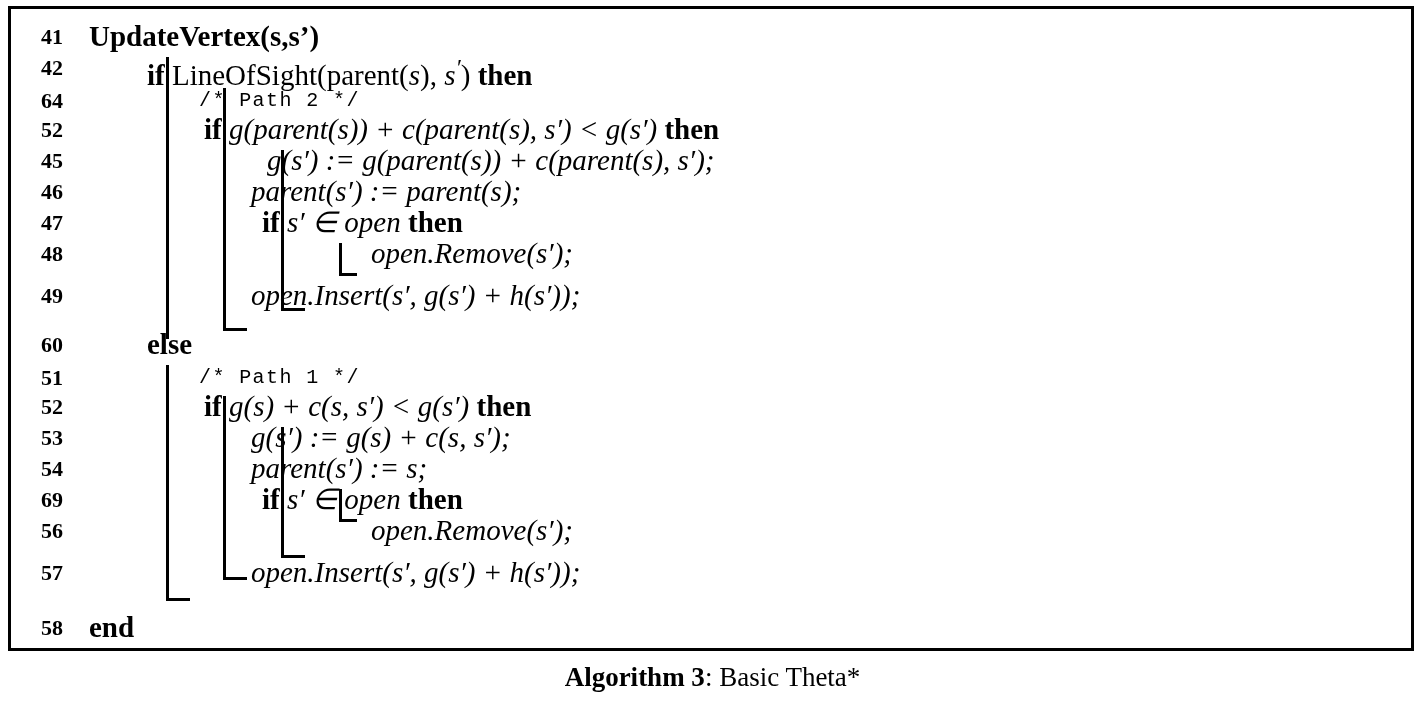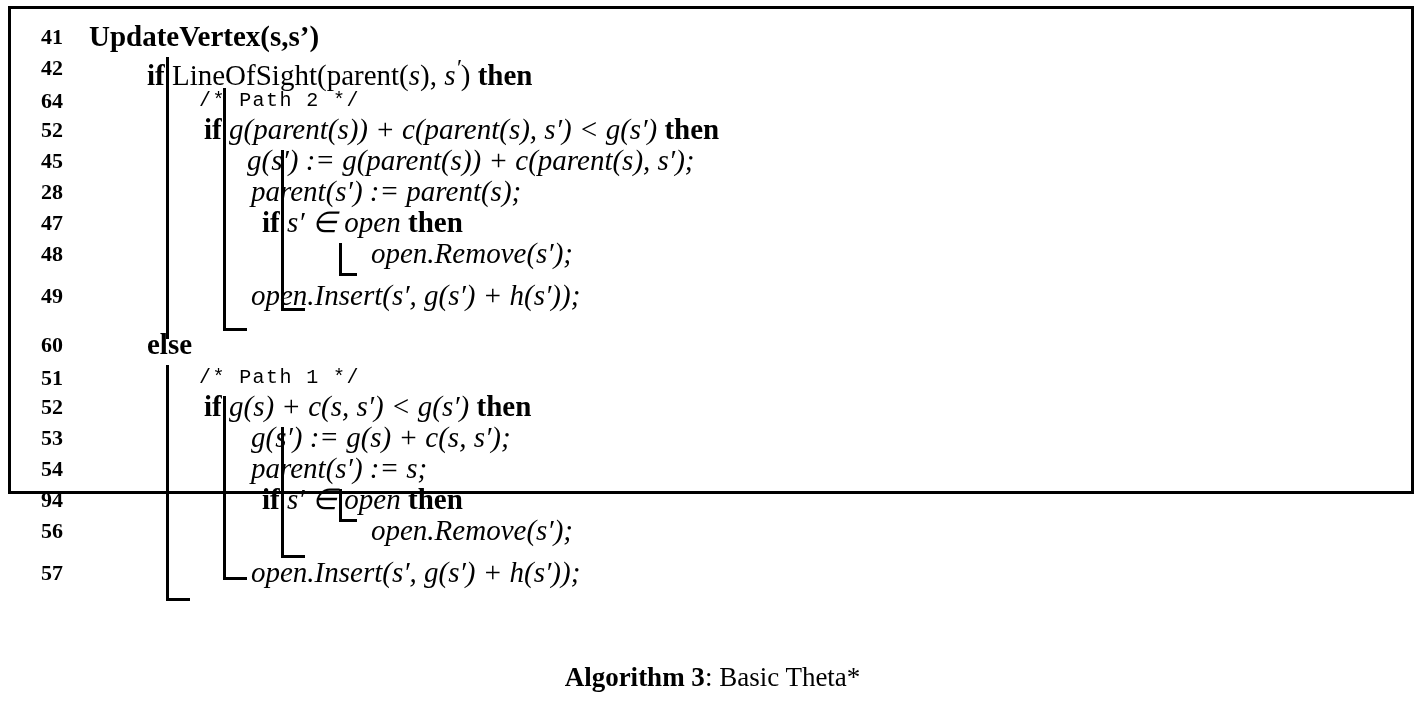--- a/index.html
+++ b/index.html
@@ -15,21 +15,21 @@
     overflow: hidden;
     position: relative;
   }
 
   
   #algo-frame {
     position: absolute;
     left: 8px;
     top: 6px;
     width: 1406px;
-    height: 488px;
+    height: 645px;
     border-top: 3px solid #000;
     border-left: 3px solid #000;
     border-right: 3px solid #000;
     border-bottom: 3px solid #000;
     box-sizing: border-box;
     background: #fff;
   }
 
   
   #code-lines {
@@ -155,25 +155,25 @@
 
     <div class="code-line" style="top:105px;">
       <span class="lineno">52</span>
       <span class="code-text" style="left:193px;">
         <span class="kw">if</span>&nbsp;<span class="mi">g(parent(s)) + c(parent(s), s′) &lt; g(s′)</span>&nbsp;<span class="kw">then</span>
       </span>
     </div>
 
     <div class="code-line" style="top:136px;">
       <span class="lineno">45</span>
-      <span class="code-text it" style="left:236px;">g(s′) := g(parent(s)) + c(parent(s), s′);</span>
+      <span class="code-text it" style="left:256px;">g(s′) := g(parent(s)) + c(parent(s), s′);</span>
     </div>
 
     <div class="code-line" style="top:167px;">
-      <span class="lineno">28</span>
+      <span class="lineno">46</span>
       <span class="code-text it" style="left:240px;">parent(s′) := parent(s);</span>
     </div>
 
     <div class="code-line" style="top:198px;">
       <span class="lineno">47</span>
       <span class="code-text" style="left:251px;">
         <span class="kw">if</span>&nbsp;<span class="mi">s′ ∈ open</span>&nbsp;<span class="kw">then</span>
       </span>
     </div>
 
@@ -208,35 +208,39 @@
       <span class="lineno">53</span>
       <span class="code-text it" style="left:240px;">g(s′) := g(s) + c(s, s′);</span>
     </div>
 
     <div class="code-line" style="top:444px;">
       <span class="lineno">54</span>
       <span class="code-text it" style="left:240px;">parent(s′) := s;</span>
     </div>
 
     <div class="code-line" style="top:475px;">
-      <span class="lineno">94</span>
+      <span class="lineno">69</span>
       <span class="code-text" style="left:251px;">
         <span class="kw">if</span>&nbsp;<span class="mi">s′ ∈ open</span>&nbsp;<span class="kw">then</span>
       </span>
     </div>
 
     <div class="code-line" style="top:506px;">
       <span class="lineno">56</span>
       <span class="code-text it" style="left:360px;">open.Remove(s′);</span>
     </div>
 
     <div class="code-line" style="top:548px;">
       <span class="lineno">57</span>
       <span class="code-text it" style="left:240px;">open.Insert(s′, g(s′) + h(s′));</span>
     </div>
 
+    <div class="code-line" style="top:603px;">
+      <span class="lineno">58</span>
+      <span class="code-text kw" style="left:78px;">end</span>
+    </div>
 
   </div>
 </div>
 
 <div id="caption">
   <span class="capnum">Algorithm 3</span><span class="captxt">: </span><span class="captxt">Basic Theta*</span>
 </div>
 
 </body></html>

